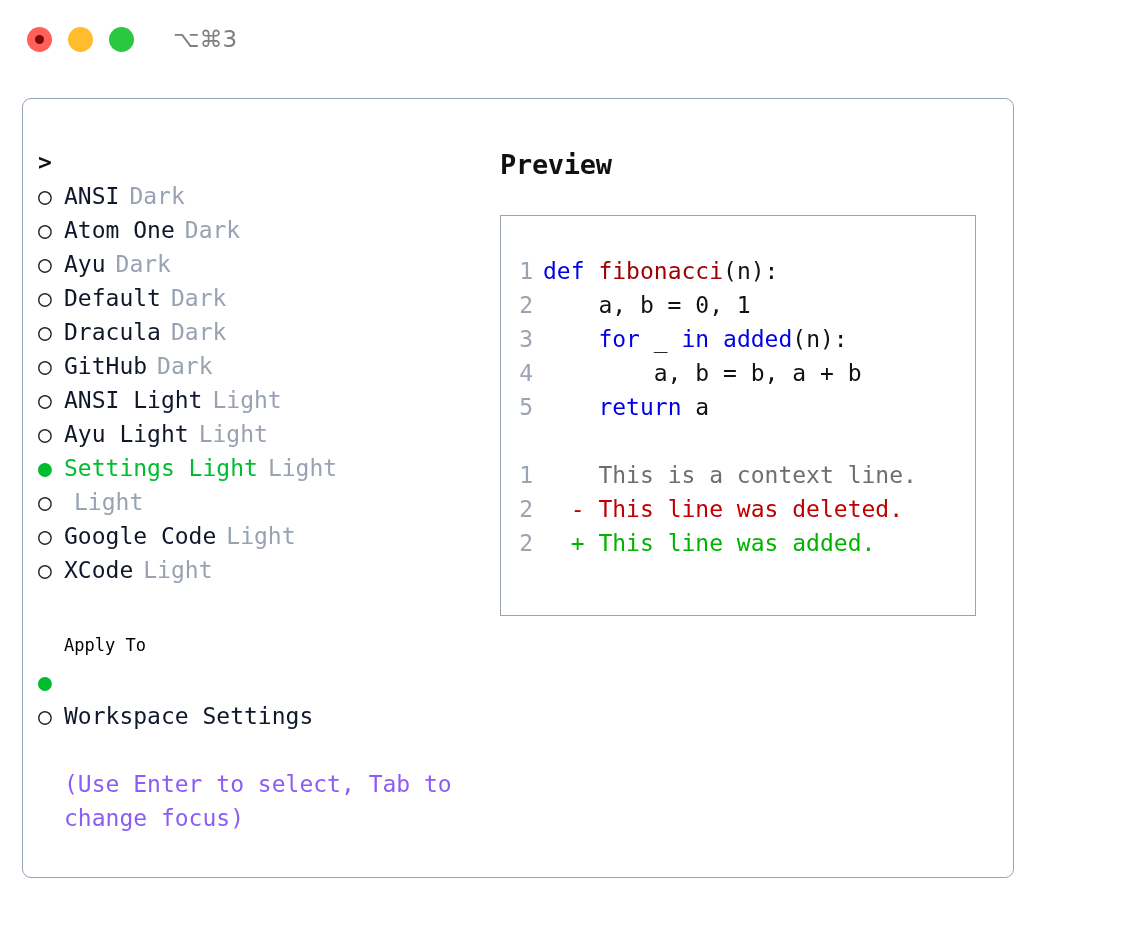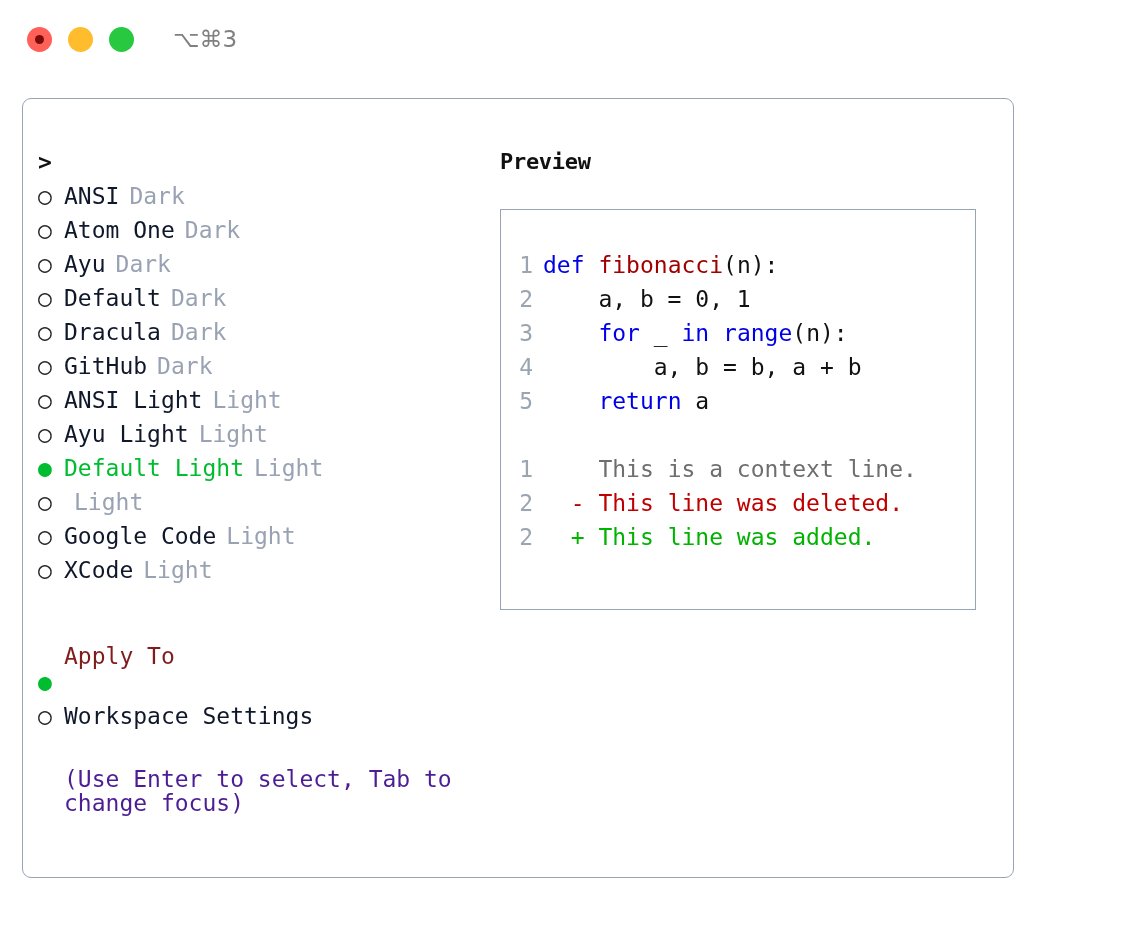--- a/index.html
+++ b/index.html
@@ -116,46 +116,45 @@
     font-size: 24px;
     letter-spacing: -0.3px;
   }
   .list-head .bullet { font-weight: bold; color: #111111; }
 
   .label      { color: #0f172a; }
   .label.sel  { color: #00bd2f; }
   .tag        { color: #98a2b3; padding-left: 10px; text-align: right; }
 
   .subhead {
-    color: #7f1d1d;
-    font-size: 23px;
-    align-items: flex-end;
+    color: #000000;
+    font-size: 17px;
   }
 
   .spacer-lg { height: 44px; }
 
   #hint {
     margin-top: 30px;
     padding-left: 26px;
     font-size: 23px;
-    color: #4c1d95;
-    line-height: 24px;
+    color: #8b5cf6;
+    line-height: 34px;
     width: 420px;
     white-space: normal;
   }
 
   
   #right-col {
     flex: 1;
     padding: 50px 0 0 15px;
     box-sizing: border-box;
   }
 
   #preview-title {
-    font-size: 22px;
+    font-size: 27px;
     font-weight: bold;
     color: #111111;
     letter-spacing: -0.3px;
     margin-bottom: 35px;
   }
 
   #preview-box {
     width: 476px;
     height: 401px;
     border: 1.5px solid #98a4b3;
@@ -212,21 +211,21 @@
 
         <div id="theme-items">
             <div class="row"><span class="bullet">○</span><span class="label">ANSI</span><span class="tag">Dark</span></div>
             <div class="row"><span class="bullet">○</span><span class="label">Atom One</span><span class="tag">Dark</span></div>
             <div class="row"><span class="bullet">○</span><span class="label">Ayu</span><span class="tag">Dark</span></div>
             <div class="row"><span class="bullet">○</span><span class="label">Default</span><span class="tag">Dark</span></div>
             <div class="row"><span class="bullet">○</span><span class="label">Dracula</span><span class="tag">Dark</span></div>
             <div class="row"><span class="bullet">○</span><span class="label">GitHub</span><span class="tag">Dark</span></div>
             <div class="row"><span class="bullet">○</span><span class="label">ANSI Light</span><span class="tag">Light</span></div>
             <div class="row"><span class="bullet">○</span><span class="label">Ayu Light</span><span class="tag">Light</span></div>
-            <div class="row"><span class="bullet sel">●</span><span class="label sel">Default Light</span><span class="tag">Light</span></div>
+            <div class="row"><span class="bullet sel">●</span><span class="label sel">Settings Light</span><span class="tag">Light</span></div>
             <div class="row"><span class="bullet">○</span><span class="tag">Light</span></div>
             <div class="row"><span class="bullet">○</span><span class="label">Google Code</span><span class="tag">Light</span></div>
             <div class="row"><span class="bullet">○</span><span class="label">XCode</span><span class="tag">Light</span></div>
           </div>
 
         <div class="spacer-lg"></div>
 
         <div class="row subhead">
           <span class="bullet"></span><span>Apply To</span>
         </div>
@@ -239,21 +238,21 @@
         <div id="hint">(Use Enter to select, Tab to change focus)</div>
       </div>
 
       <div id="right-col">
         <div id="preview-title">Preview</div>
 
         <div id="preview-box">
           <div id="code-block">
               <div class="code-line"><span class="lineno">1</span><span class="code-text"><span class="kw">def</span><span class="plain"> </span><span class="fn">fibonacci</span><span class="plain">(n):</span></span></div>
               <div class="code-line"><span class="lineno">2</span><span class="code-text"><span class="plain">    a, b = 0, 1</span></span></div>
-              <div class="code-line"><span class="lineno">3</span><span class="code-text"><span class="plain">    </span><span class="kw">for</span><span class="plain"> _ </span><span class="kw">in</span><span class="plain"> </span><span class="kw">range</span><span class="plain">(n):</span></span></div>
+              <div class="code-line"><span class="lineno">3</span><span class="code-text"><span class="plain">    </span><span class="kw">for</span><span class="plain"> _ </span><span class="kw">in</span><span class="plain"> </span><span class="kw">added</span><span class="plain">(n):</span></span></div>
               <div class="code-line"><span class="lineno">4</span><span class="code-text"><span class="plain">        a, b = b, a + b</span></span></div>
               <div class="code-line"><span class="lineno">5</span><span class="code-text"><span class="plain">    </span><span class="kw">return</span><span class="plain"> a</span></span></div>
             </div>
           <div class="diff-gap"></div>
           <div id="diff-block">
               <div class="code-line"><span class="lineno">1</span><span class="diff-ctx">   </span><span class="diff-ctx"> This is a context line.</span></div>
               <div class="code-line"><span class="lineno">2</span><span class="diff-del">  -</span><span class="diff-del"> This line was deleted.</span></div>
               <div class="code-line"><span class="lineno">2</span><span class="diff-add">  +</span><span class="diff-add"> This line was added.</span></div>
             </div>
         </div>

